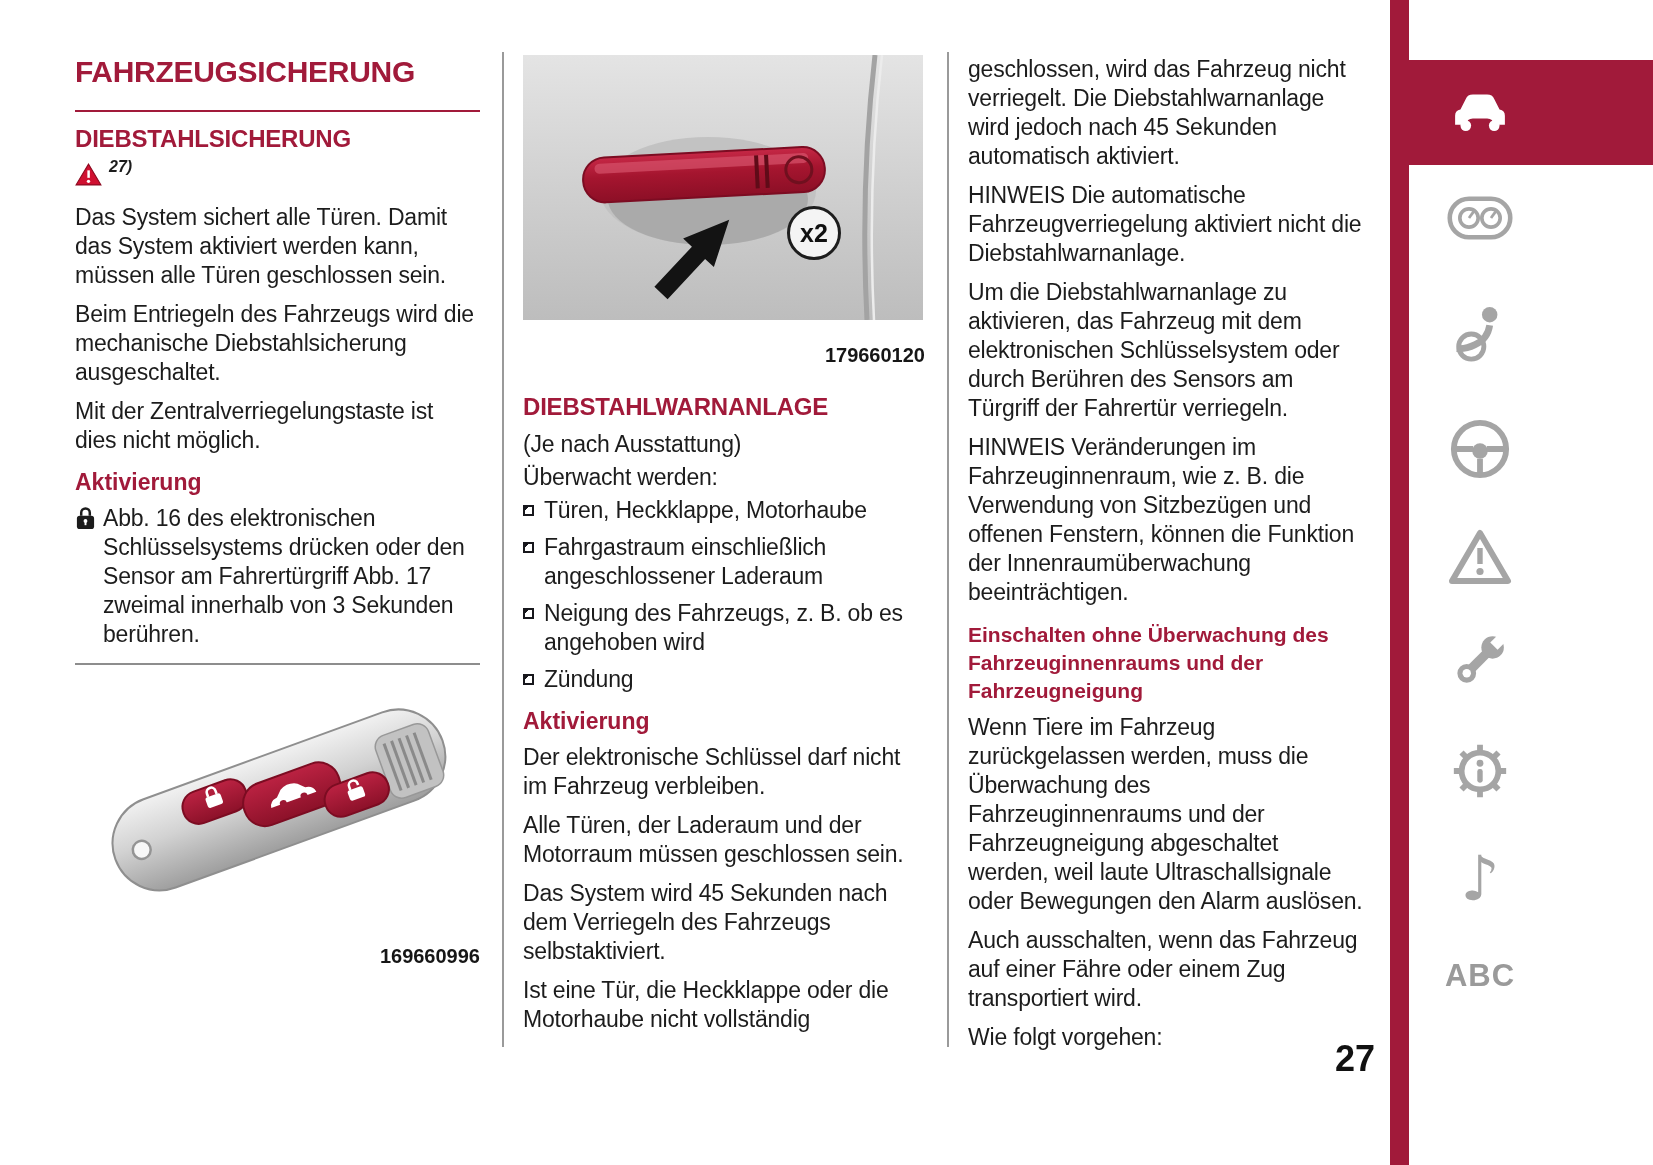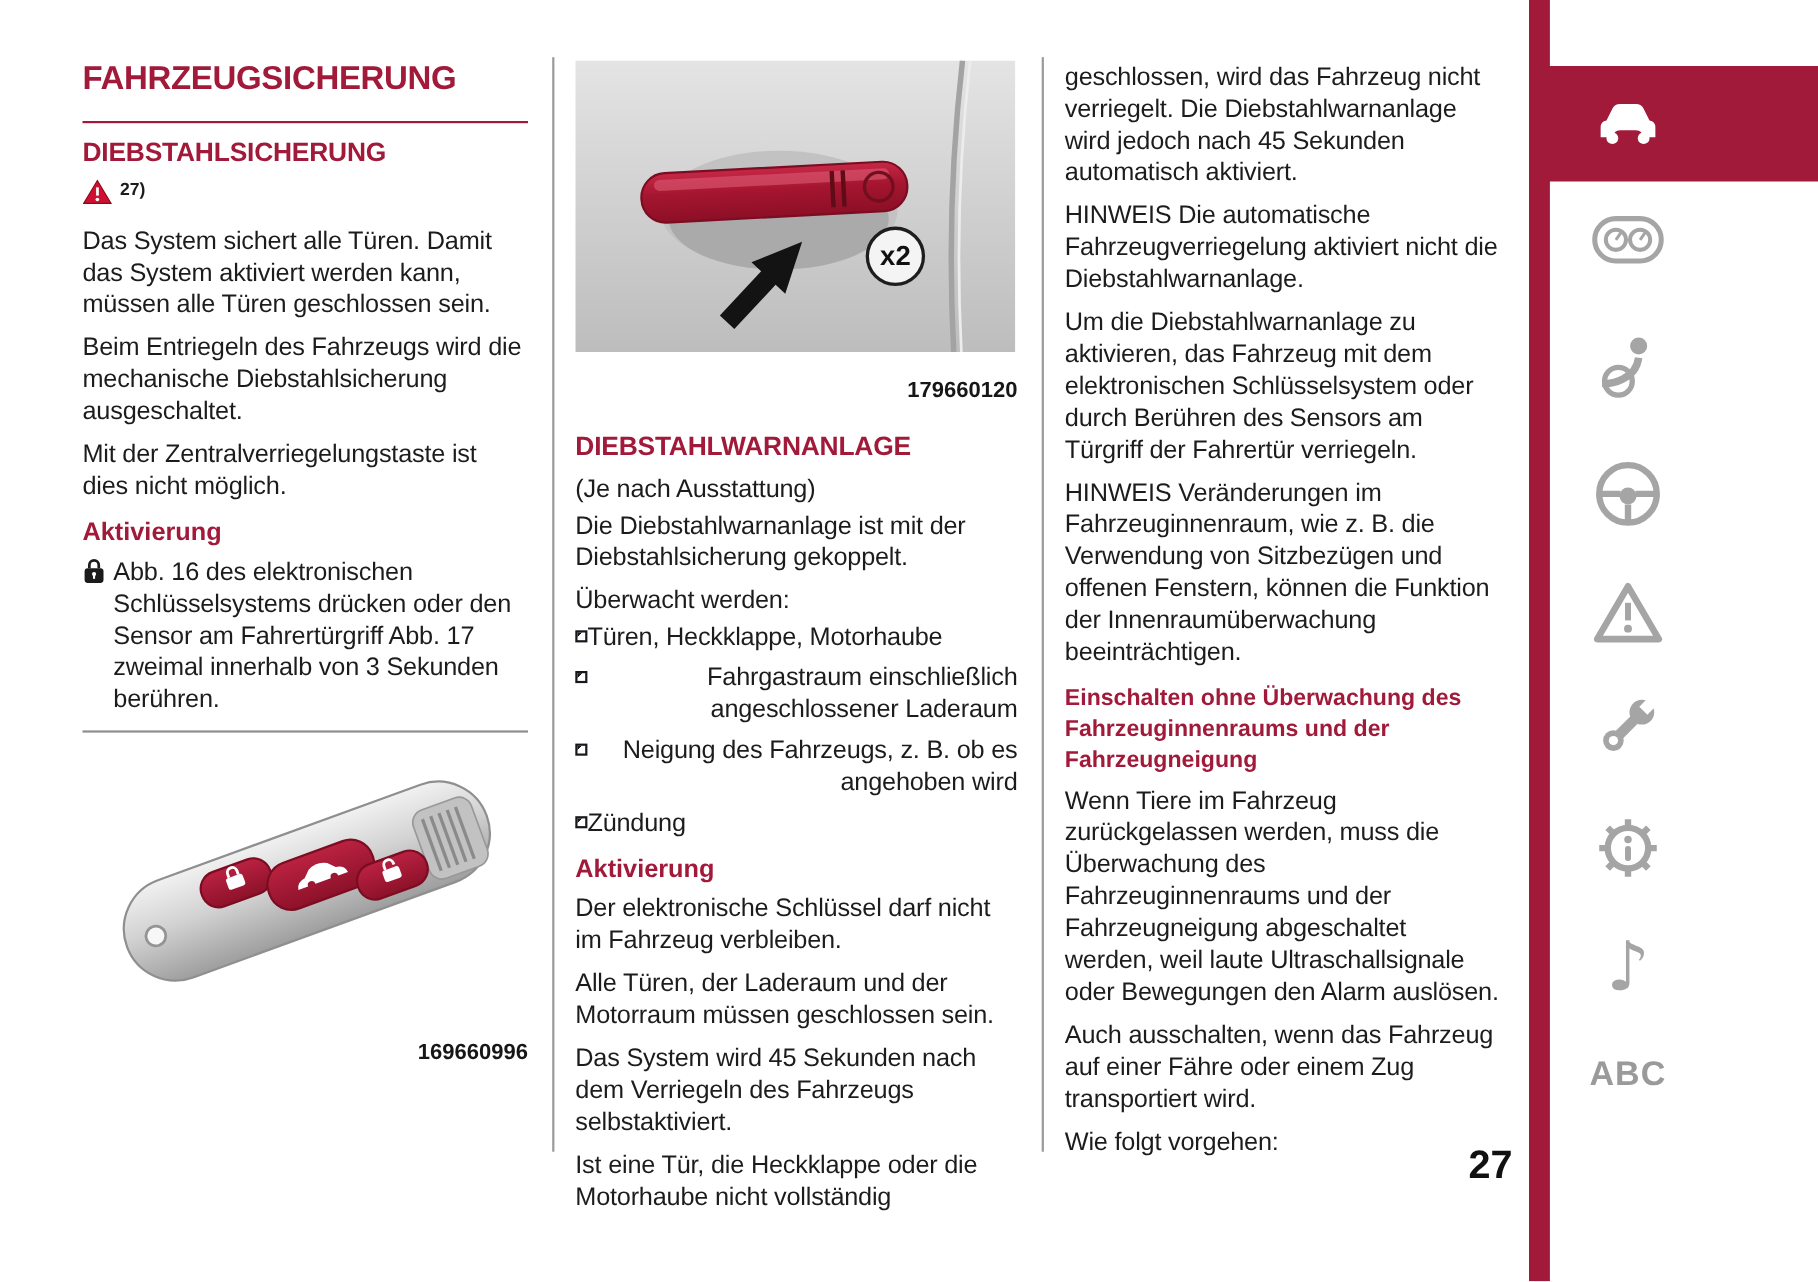--- a/index.html
+++ b/index.html
@@ -18,40 +18,40 @@
 
   .title { font-size:30px; font-weight:800; color:#a11a3a; letter-spacing:-0.3px;
            border-bottom:2px solid #a11a3a; padding-bottom:21px; margin-bottom:13px; }
   .h2 { font-size:24px; font-weight:700; color:#a11a3a; letter-spacing:-0.2px; margin-bottom:9px; }
   .h3 { font-size:23px; font-weight:700; color:#a11a3a; margin:14px 0 8px 0; }
   .h3w { font-size:21px; font-weight:700; color:#a11a3a; line-height:28px; margin:14px 0 8px 0; }
   .body { font-size:23px; line-height:29px; letter-spacing:-0.2px; color:#1c1c1c; margin-bottom:10px; }
   .mt { margin-top:26px; }
   .tight { margin-bottom:4px; }
 
-  .warnrow { display:flex; align-items:center; gap:7px; margin:4px 0 12px 0; }
+  .warnrow { display:flex; align-items:flex-start; gap:7px; margin:4px 0 12px 0;font-style:italic; }
   .warn-num { font-size:16px; font-weight:700; color:#1c1c1c; position:relative; top:-4px; }
 
   .hang { display:flex; gap:7px; }
   .lock-badge { flex:none; margin-top:2px; }
 
   .rule { border-top:2px solid #8d8d8d; margin:14px 0 4px 0; }
 
   .figure { position:relative; width:400px; }
   .handle-figure { height:265px; }
   .key-figure { height:252px; display:flex; align-items:center; justify-content:center; }
   .caption { display:flex; justify-content:flex-end; font-size:20px; font-weight:700;
              color:#161616; margin-top:24px; }
 
   .x2-badge { position:absolute; left:264px; top:151px; width:54px; height:54px;
               border:3px solid #1d1d1d; border-radius:50%; background:#f4f4f4;
               display:flex; align-items:center; justify-content:center;
               font-size:25px; font-weight:700; color:#111; }
 
-  .bullet { display:flex; margin-bottom:8px;text-align:right; }
+  .bullet { display:flex; gap:10px; margin-bottom:8px; }
   .bullet-icon { flex:none; width:11px; height:11px; margin-top:9px;
                  border:2.5px solid #17171c;
                  background:linear-gradient(135deg,#17171c 0 28%,transparent 28%); }
   .bullet .body { margin-bottom:0; }
 
   
   .side-strip { position:absolute; left:1390px; top:0; width:19px; height:1165px; background:#a11a3a; }
   .sidebar { position:absolute; left:1390px; top:0; width:263px; height:1165px; }
   .tab { position:absolute; left:0; width:180px; display:flex; align-items:center; justify-content:center; cursor:pointer; }
   .tab.active { width:263px; height:105px; background:#a11a3a; padding-right:83px; }
@@ -183,21 +183,20 @@
       </svg>
       <div class="x2-badge">x2</div>
     </div>
     <div class="caption">
       <span>17</span>
       <span>9660120</span>
     </div>
 
     <h2 class="h2 mt">DIEBSTAHLWARNANLAGE</h2>
     <p class="body tight">(Je nach Ausstattung)</p>
-    <p class="body">Die Diebstahlwarnanlage ist mit der Diebstahlsicherung gekoppelt.</p>
     <p class="body tight">Überwacht werden:</p>
 
     <div class="bullet">
       <span class="bullet-icon"></span>
       <span class="body">Türen, Heckklappe, Motorhaube</span>
     </div>
     <div class="bullet">
       <span class="bullet-icon"></span>
       <span class="body">Fahrgastraum einschließlich angeschlossener Laderaum</span>
     </div>

